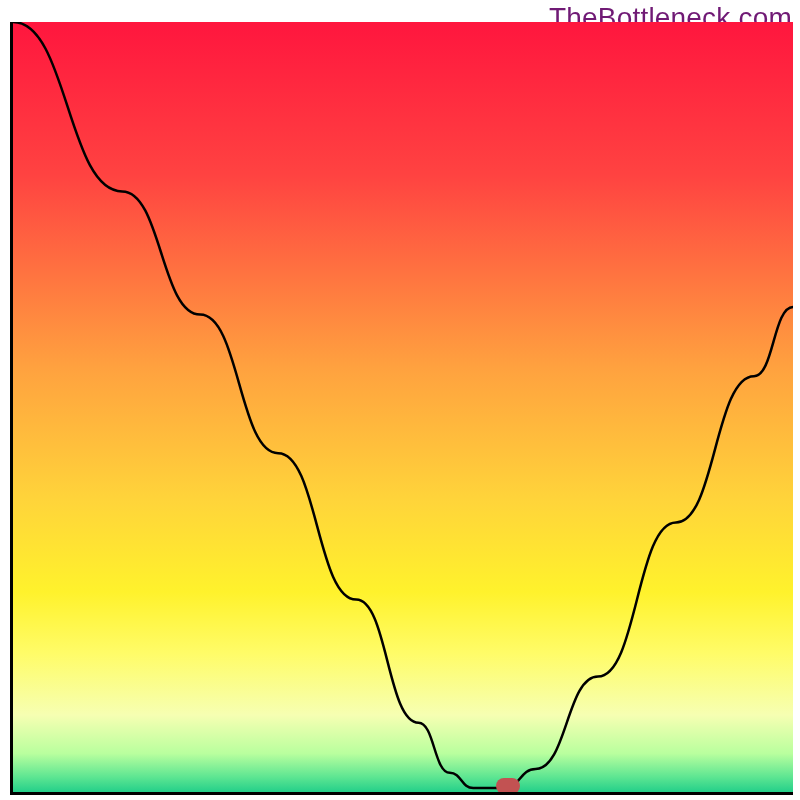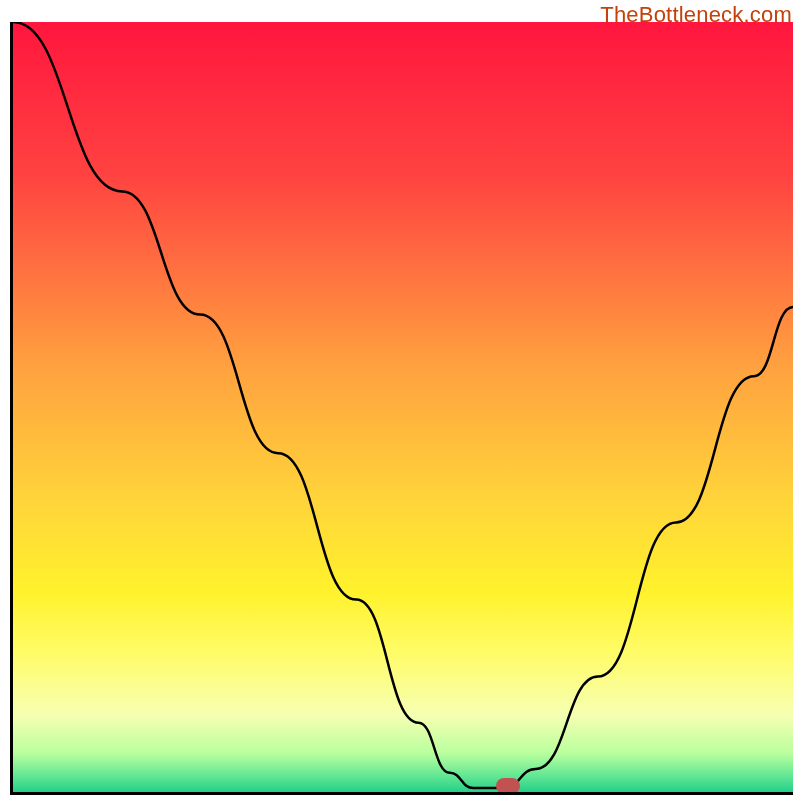--- a/index.html
+++ b/index.html
@@ -8,22 +8,22 @@
     width: 800px;
     height: 800px;
     background: #ffffff;
     position: relative;
     font-family: Arial, Helvetica, sans-serif;
   }
   .watermark {
     position: absolute;
     top: 2px;
     right: 8px;
-    font-size: 22px;
-    color: #c2410c;
+    font-size: 28px;
+    color: #701a75;
     font-weight: 500;
     letter-spacing: 0.2px;
   }
   .plot-area {
     position: absolute;
     left: 10px;
     top: 22px;
     width: 780px;
     height: 770px;
     border-left: 3px solid #000;

